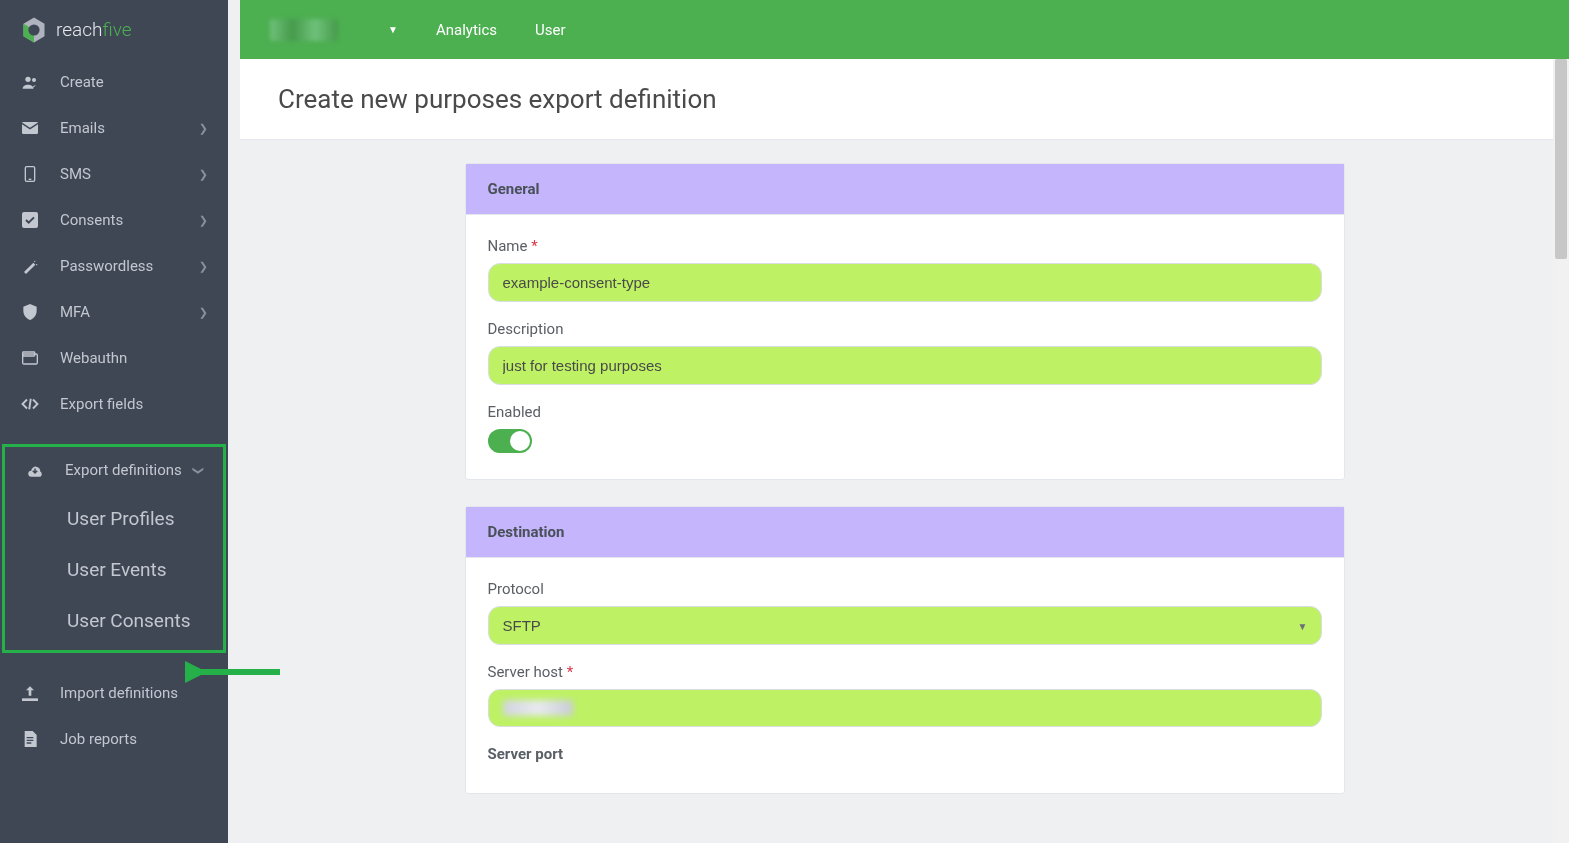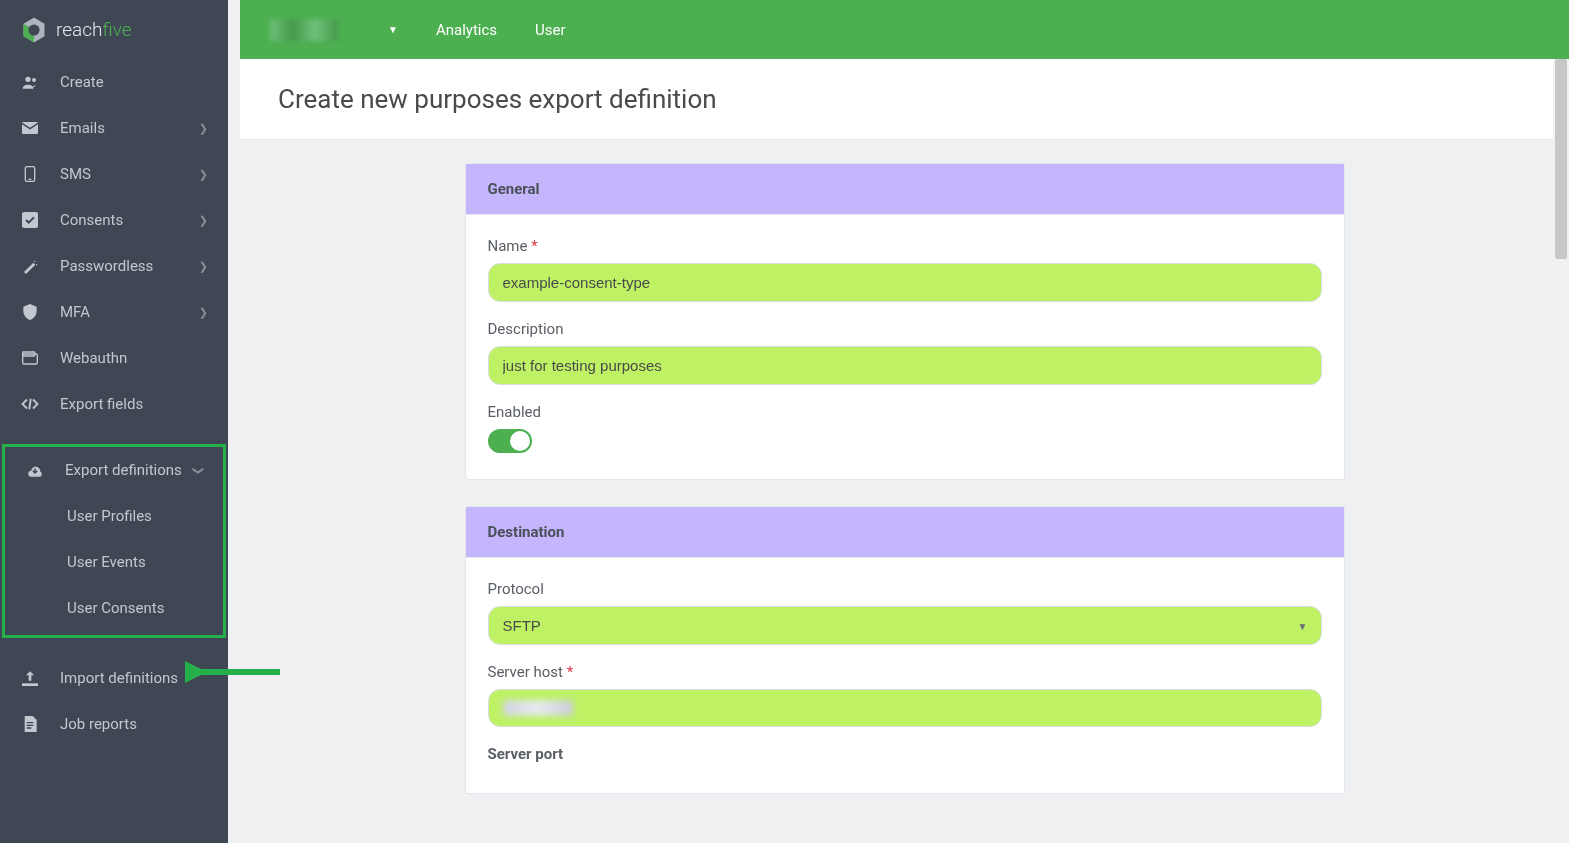--- a/index.html
+++ b/index.html
@@ -7,21 +7,21 @@
 
 .sidebar { position: fixed; left: 0; top: 0; width: 228px; height: 100%; background: #3f4755; color: #aeb3bd; }
 .logo-area { display: flex; align-items: center; padding: 15px 20px; height: 59px; }
 .logo-area svg { width: 28px; height: 28px; margin-right: 8px; }
 .logo-txt { font-size: 19px; font-weight: 300; color: #e5e7eb; }
 .logo-txt .accent { color: #4caf50; }
 
 .nav-item { display: flex; align-items: center; padding: 14px 20px; cursor: pointer; font-size: 15px; color: #c3c7cf; position: relative; }
 .nav-item .icon { width: 20px; margin-right: 20px; display:flex; align-items:center; justify-content:center;}
 .nav-item .chev { position: absolute; right: 20px; font-size: 11px; color: #8a8f9a; }
-.sub-item { padding: 14px 20px 14px 62px; cursor: pointer; font-size: 15px; color: #c3c7cf; }
+.sub-item { padding: 14px 20px 14px 62px; cursor: pointer; font-size: 19px; color: #c3c7cf; }
 
 .highlight-box { border: 3px solid #26b04a; margin: 17px 2px; padding-bottom: 4px;}
 .arrow-indicator { position: absolute; left: 185px; top: 660px; pointer-events: none; }
 
 .topbar { position: fixed; left: 240px; right: 0; top: 0; height: 59px; background: #4caf50; display: flex; align-items: center; padding: 0 30px; color: #fff; }
 .topbar .blurspot { width: 68px; height: 22px; background: linear-gradient(90deg,#6fc17a,#459a4a,#6fc17a,#459a4a); filter: blur(2px); border-radius:2px;}
 .topbar .caret { margin-left: 50px; font-size: 10px; }
 .topbar .nav-link { margin-left: 38px; font-size: 15px; cursor: pointer; text-align: right; }
 
 .page-header { position: absolute; left: 240px; right: 0; top: 59px; background: #fff; padding: 25px 38px; border-bottom: 1px solid #e3e6ea; }

